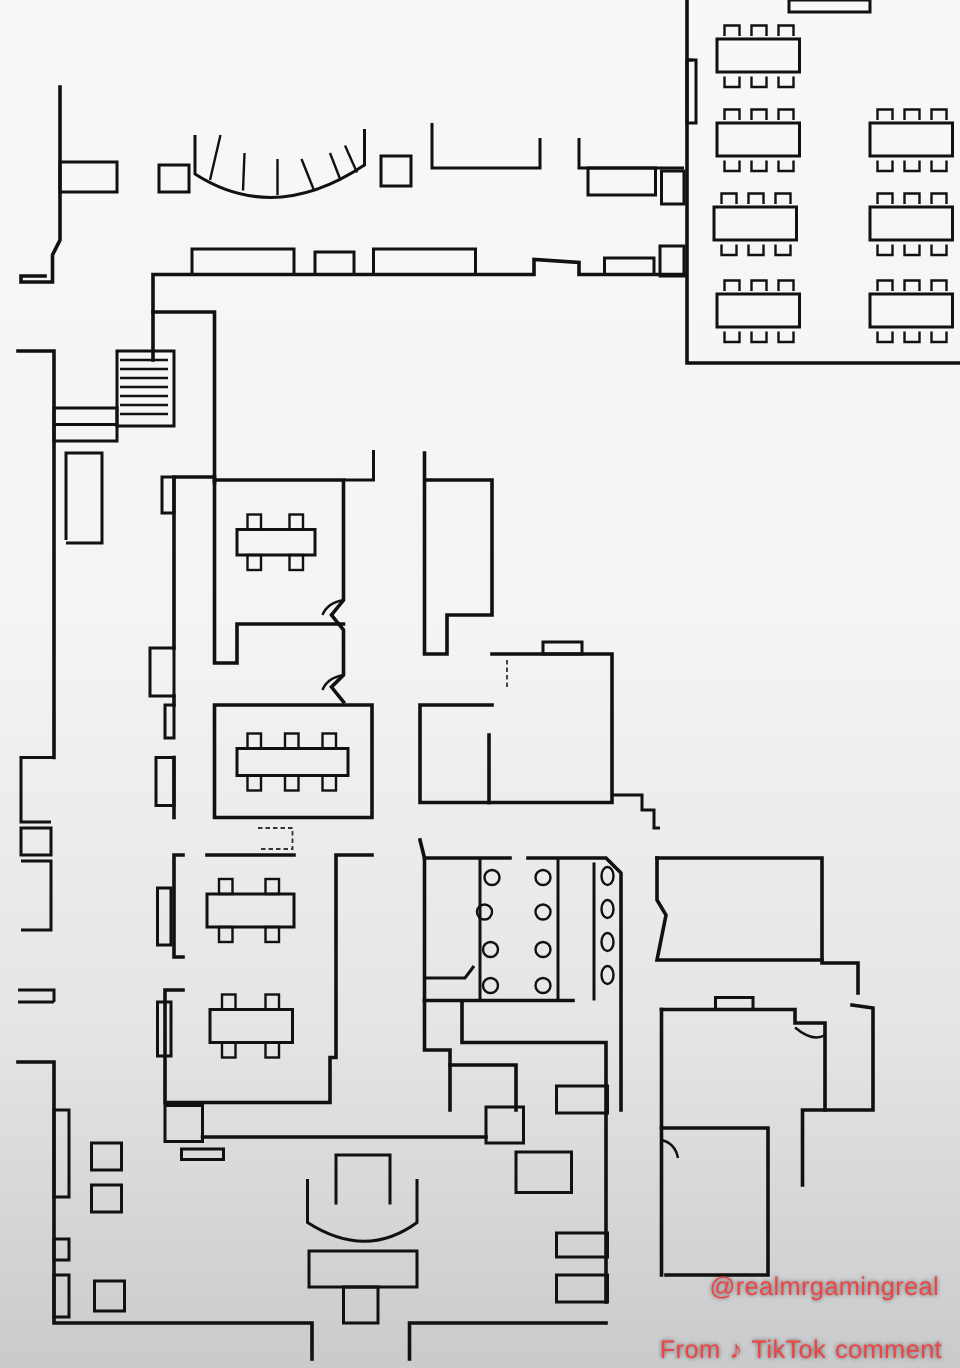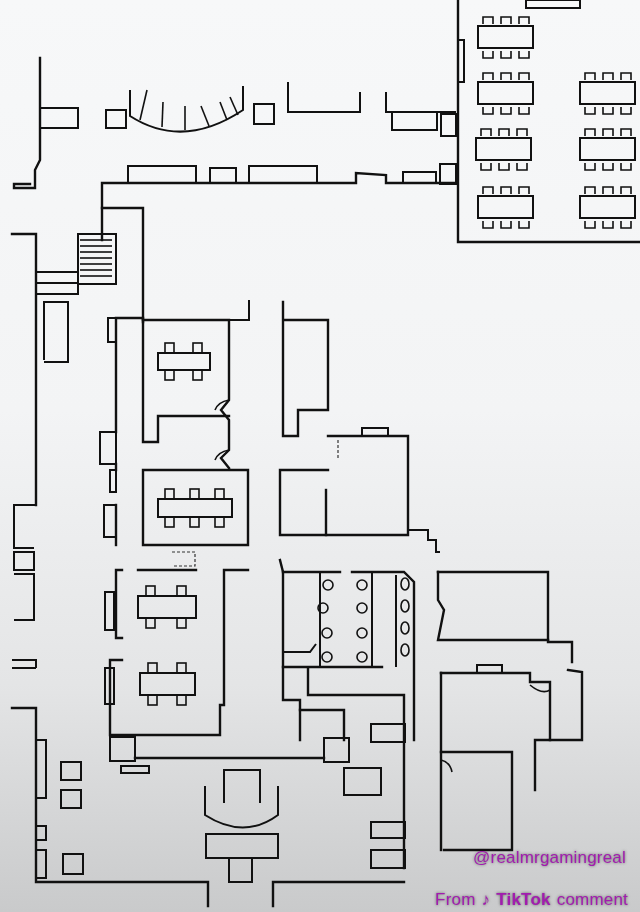--- a/index.html
+++ b/index.html
@@ -7,27 +7,27 @@
     width: 640px; height: 912px; overflow: hidden; position: relative;
     background: linear-gradient(180deg, #f7f8f9 0%, #f3f4f5 45%, #e4e5e6 75%, #c9cacb 100%);
     font-family: "Liberation Sans", sans-serif;
   }
   svg.plan { position: absolute; left: 0; top: 0; }
   .w { stroke: #111; stroke-width: 2.4; fill: none; stroke-linecap: square; }
   .t { stroke: #111; stroke-width: 2; fill: none; }
   .d { stroke: #333; stroke-width: 1.2; fill: none; stroke-dasharray: 3 2; }
   .f { stroke: #111; stroke-width: 1.6; fill: none; }
   .watermark {
-    position: absolute; right: 12px; color: #a21caf;
+    position: absolute; right: 12px; color: #ef4444;
     text-shadow: 0 0 3px rgba(0,0,0,0.55);
     font-size: 17px; letter-spacing: 0.2px;
   }
   .handle { bottom: 44px; right: 14px; }
   .source { bottom: 2px; right: 12px; display: flex; align-items: center; gap: 6px; }
-  .source .brand { font-weight: bold; }
+  .source .brand { font-weight: normal; }
   .tt-icon { font-weight: bold; font-size: 17px; }
 </style>
 </head>
 <body>
 
 <svg class="plan" width="640" height="912" viewBox="0 0 640 912">
 
   <g>
     <polyline class="w" points="40,58 40,140 40,160 35,170 35,188 14,188 14,184 30,184"></polyline>
     <rect class="t" x="40" y="108" width="38" height="20"></rect>

